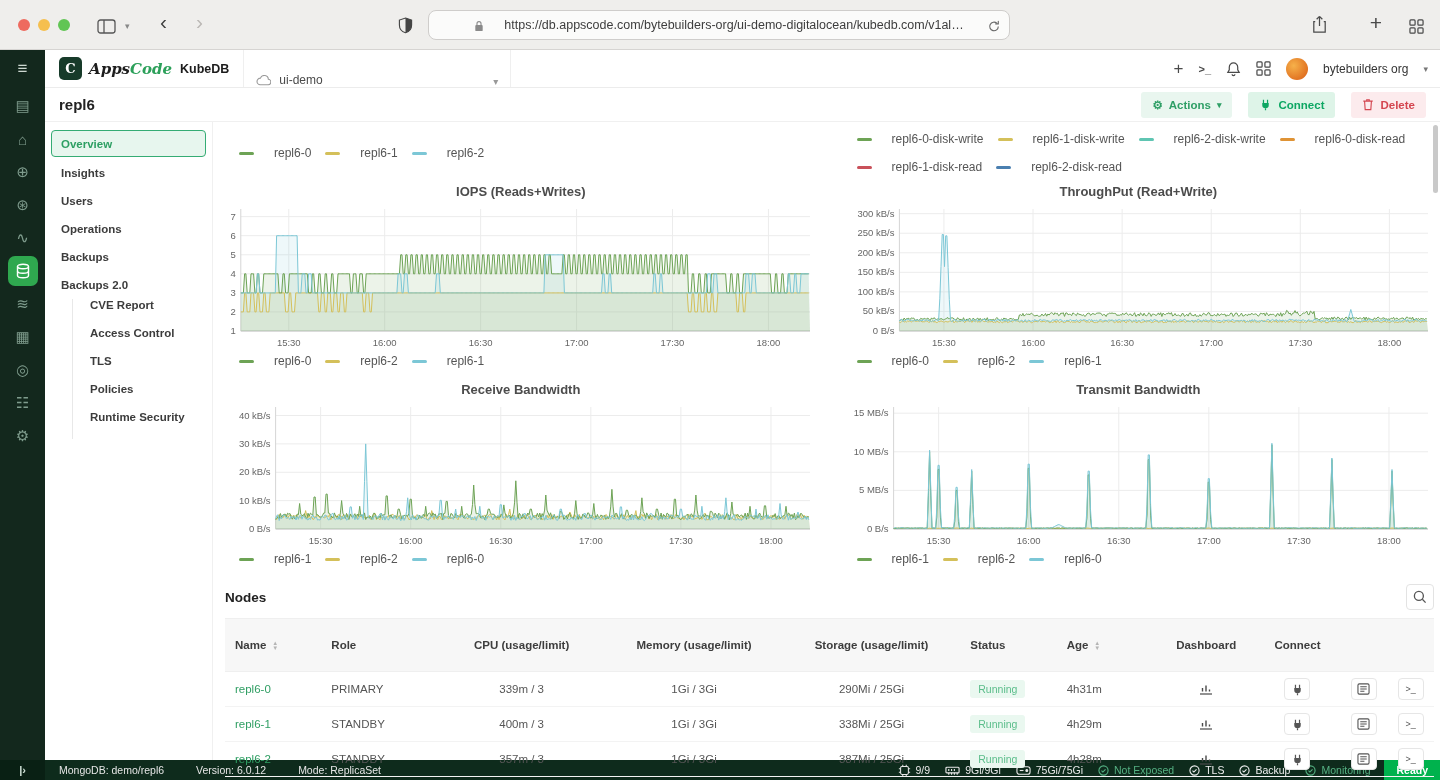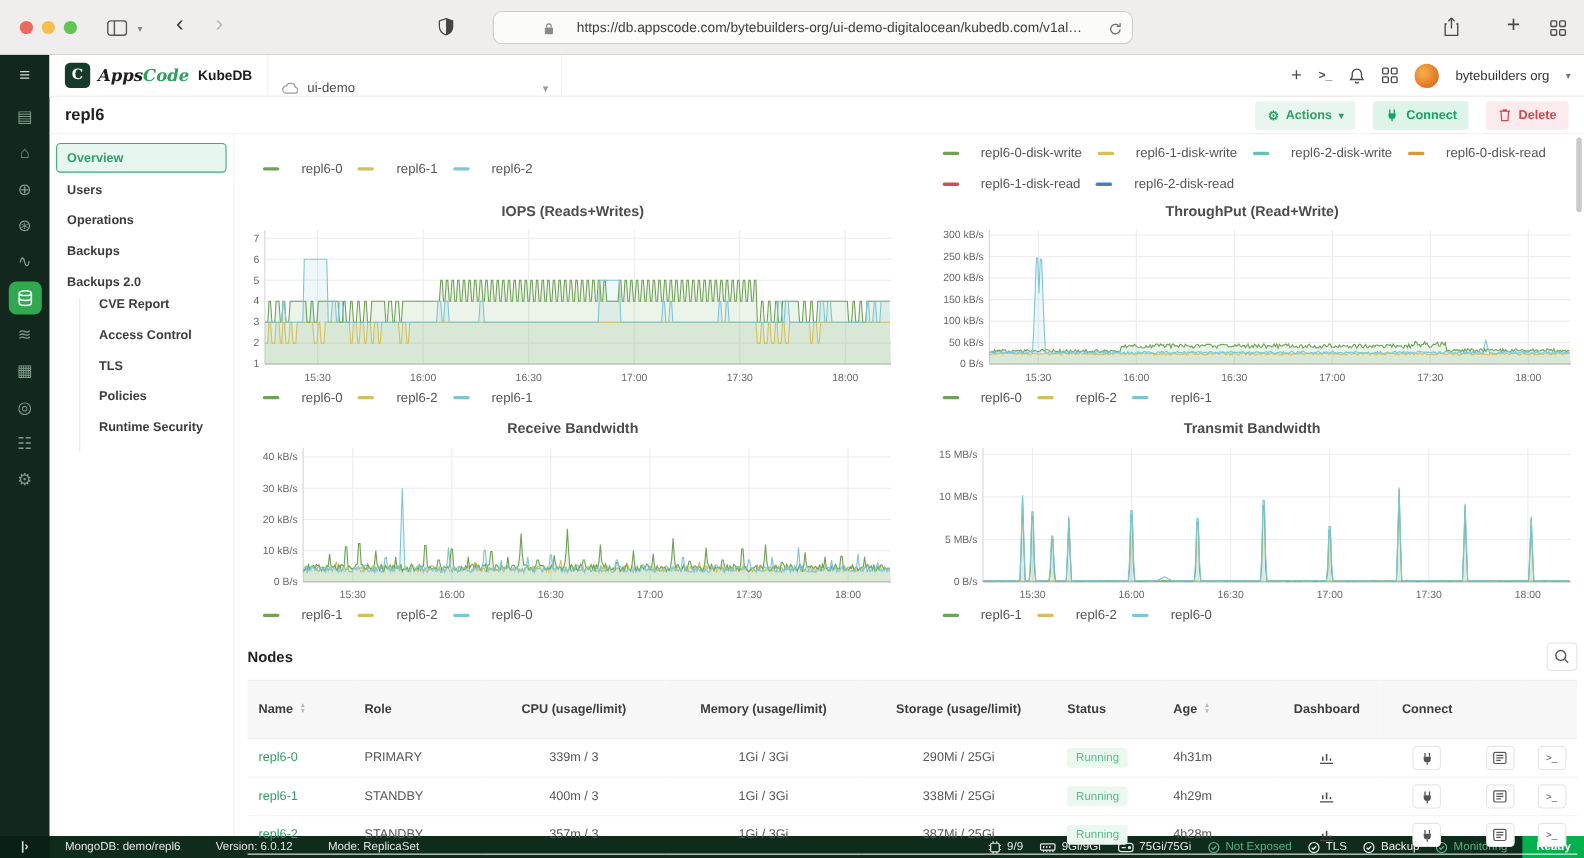--- a/index.html
+++ b/index.html
@@ -11,21 +11,21 @@
   
   .browser-chrome{height:50px;background:#efeeec;border-bottom:1px solid #d6d4d2;position:relative;}
   .traffic{position:absolute;top:19px;left:18px;display:flex;gap:8px;}
   .traffic span{width:12px;height:12px;border-radius:50%;display:block;}
   .bc-abs{position:absolute;color:#555;}
   .bc-toggle{left:97px;top:17px;}
   .bc-togglecaret{left:125px;top:21px;font-size:9px;color:#888;}
   .bc-back{left:160px;top:10px;font-size:21px;color:#3e3e3e;}
   .bc-fwd{left:196px;top:10px;font-size:21px;color:#bbb8b5;}
   .bc-shield{left:398px;top:16px;}
-  .url-bar{position:absolute;left:448px;top:10px;width:582px;height:30px;background:#fbfbfa;
+  .url-bar{position:absolute;left:428px;top:10px;width:582px;height:30px;background:#fbfbfa;
     border:1px solid #cfcdcb;border-radius:8px;display:flex;align-items:center;justify-content:center;
     gap:20px;font-size:12.5px;color:#3d3d3d;}
   .url-reload{position:absolute;right:9px;top:8px;}
   .bc-share{right:112px;top:15px;}
   .bc-plus{right:58px;top:11px;font-size:21px;color:#4a4a4a;}
   .bc-tabs{right:16px;top:17px;}
 
   
   .app{display:flex;height:710px;}
   .rail{width:45px;flex:0 0 45px;background:#13281d;display:flex;flex-direction:column;align-items:center;}
@@ -235,20 +235,23 @@
               </svg></span>
           <span>Delete</span>
         </button>
       </div>
     </div>
 
     <div class="content">
       <nav class="subnav" id="subnav">
           <div class="nav-item active">
             <span>Overview</span>
+          </div>
+          <div class="nav-item">
+            <span>Insights</span>
           </div>
           <div class="nav-item">
             <span>Users</span>
           </div>
           <div class="nav-item">
             <span>Operations</span>
           </div>
           <div class="nav-item">
             <span>Backups</span>
           </div>

